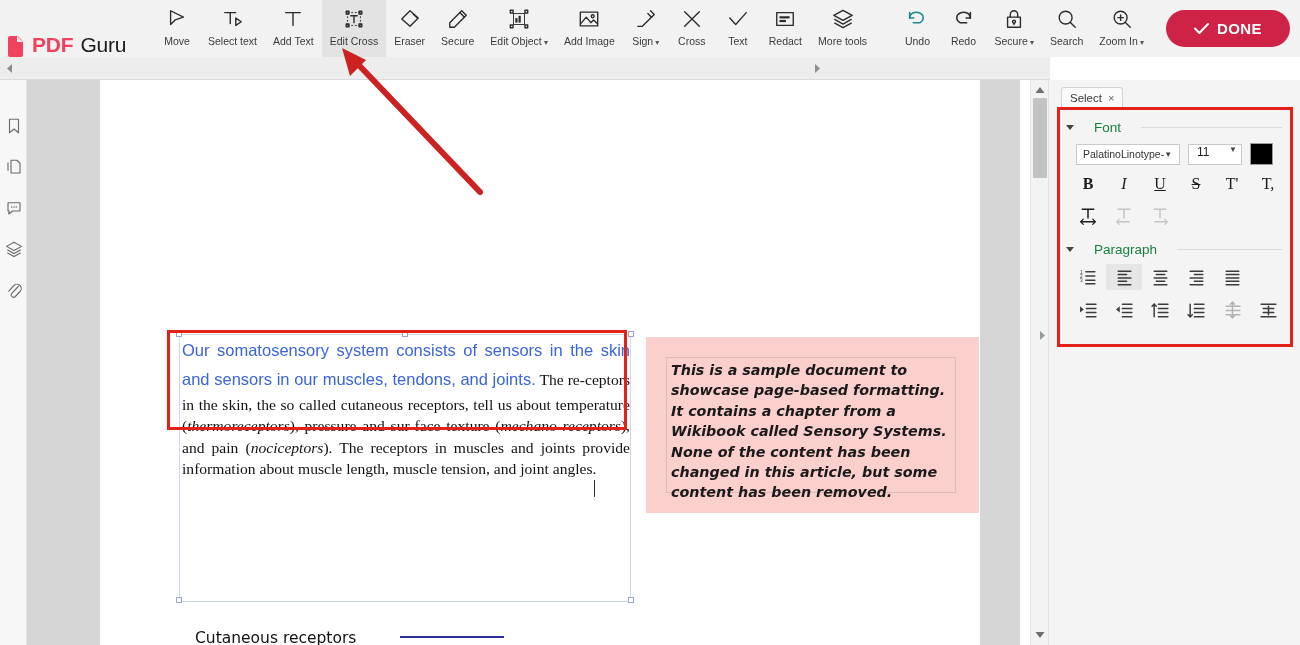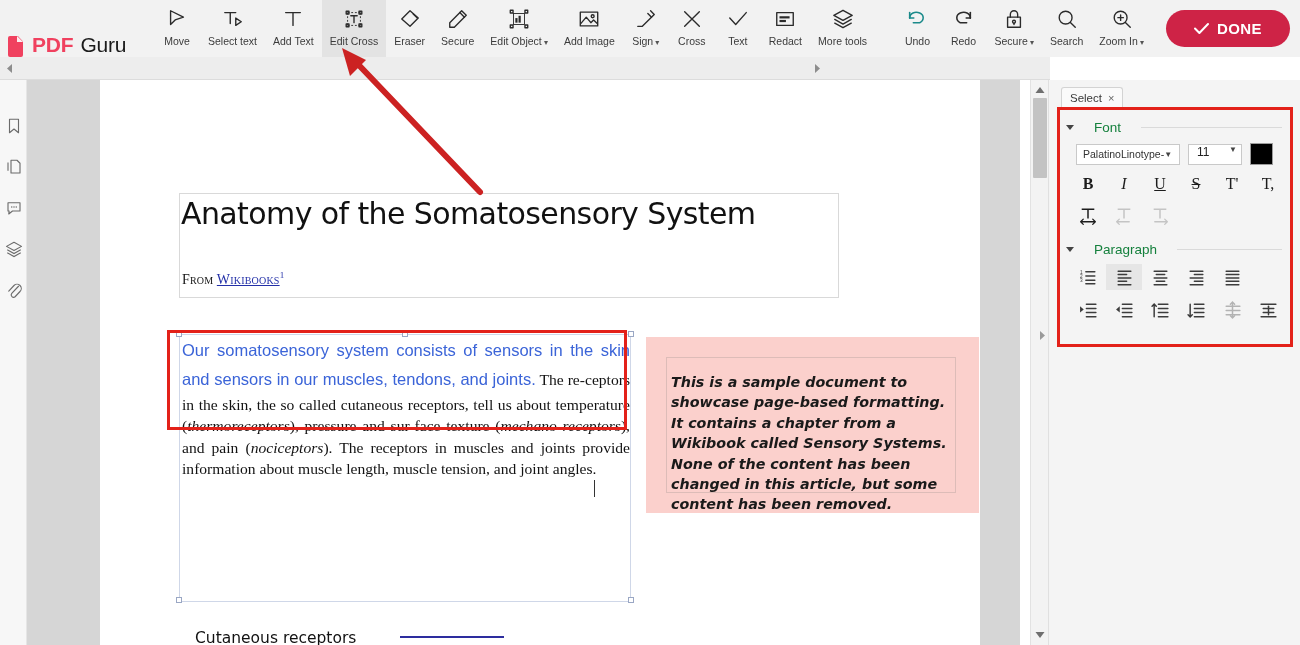--- a/index.html
+++ b/index.html
@@ -157,21 +157,21 @@
   #pinkbox {
     position:absolute; left:546px; top:257px; width:333px; height:176px;
     background:#fbd0cc;
   }
   #pinknote {
     position:absolute; left:20px; top:20px; width:290px; height:136px;
     border:1px solid #ddbcb8;
     font-family:"DejaVu Sans", sans-serif;
     font-style:italic; font-weight:bold;
     font-size:14.3px; line-height:20.4px; color:#1a1a1a;
-    padding:14px 4px;
+    padding:2px 4px;
   }
 
   
   .redrect { position:absolute; border:3px solid #e32119; }
   #red-body { left:167px; top:330px; width:460px; height:100px; }
   #red-panel { left:1057px; top:107px; width:236px; height:240px; }
 
   
   #arrow { position:absolute; left:320px; top:30px; width:190px; height:175px; pointer-events:none;}
 
@@ -489,26 +489,20 @@
     </span>
   </div>
 <svg id="rail-collapse" width="9" height="11" viewBox="0 0 9 11">
   <path d="M7 1 L2 5.5 L7 10 Z" fill="#7a7a7a"></path>
 </svg>
 <div id="leftgutter"></div>
 
 <div id="docarea">
   <div id="page">
 
-    <div id="titlebox">
-      <div id="doc-title">Anatomy of the Somatosensory System</div>
-      <div id="doc-from">
-        <span>From </span><span class="lnk">Wikibooks</span><sup>1</sup>
-      </div>
-    </div>
 
     <div id="bodybox">
       <span class="handle" style="left:-4px;  top:-4px;"></span>
       <span class="handle" style="left:222px; top:-4px;"></span>
       <span class="handle" style="left:448px; top:-4px;"></span>
       <span class="handle" style="left:-4px;  top:262px;"></span>
       <span class="handle" style="left:448px; top:262px;"></span>
 
       <div class="bodytext">
         <span class="edited">Our somatosensory system consists of sensors in the skin and sensors in our muscles, tendons, and joints.</span><span> The re-ceptors in the skin, the so called cutaneous receptors, tell us about temperature (</span><i>thermoreceptors</i><span>), pressure and sur-face texture (</span><i>mechano receptors</i><span>), and pain (</span><i>nociceptors</i><span>). The receptors in muscles and joints provide information about muscle length, muscle tension, and joint angles.</span>

